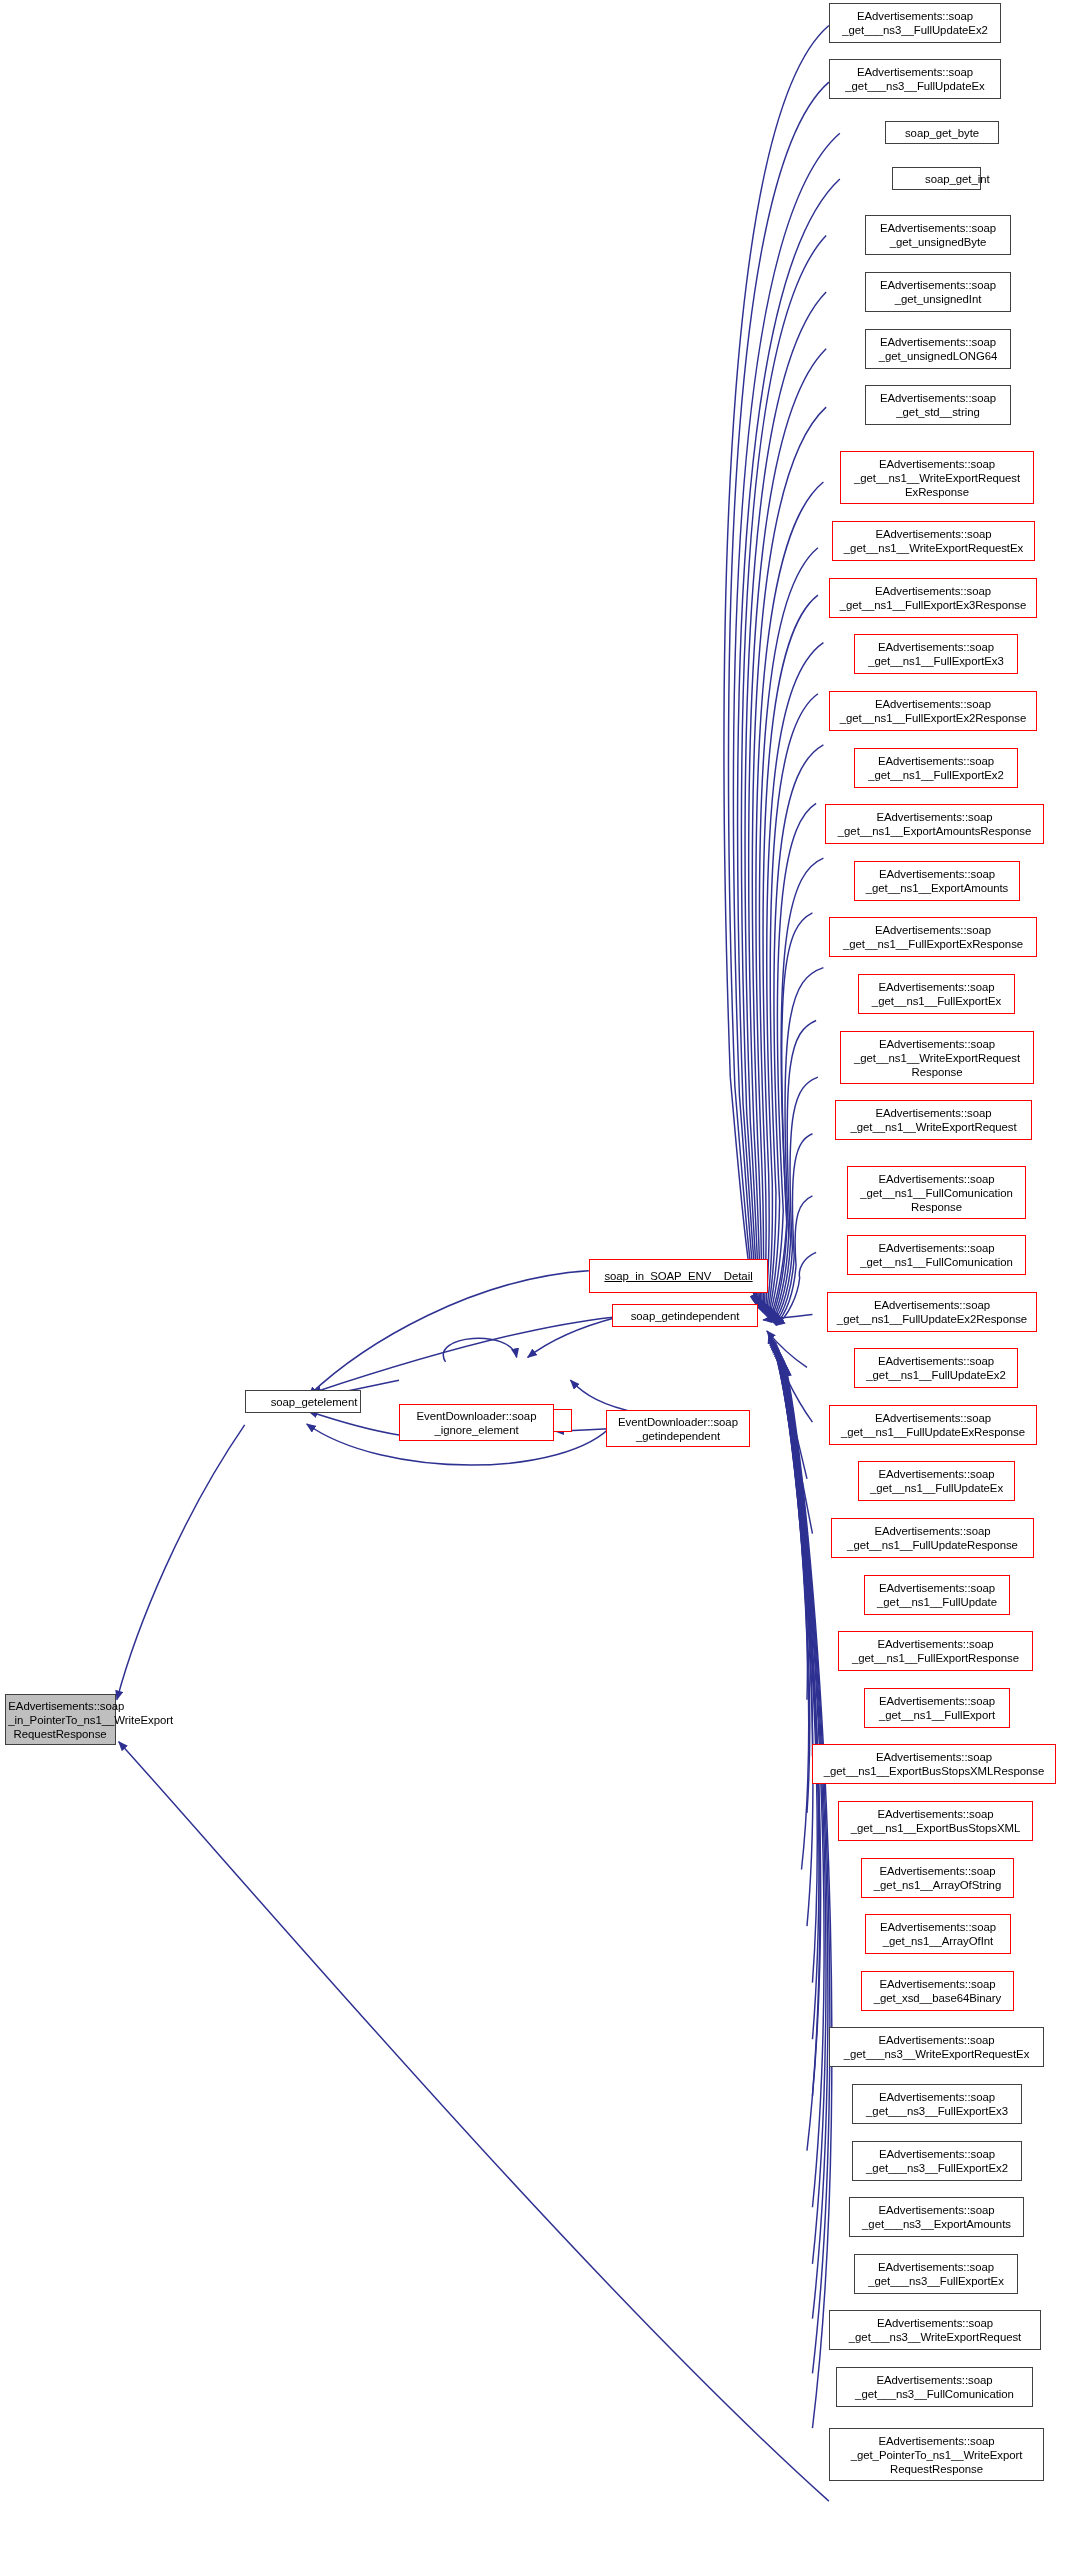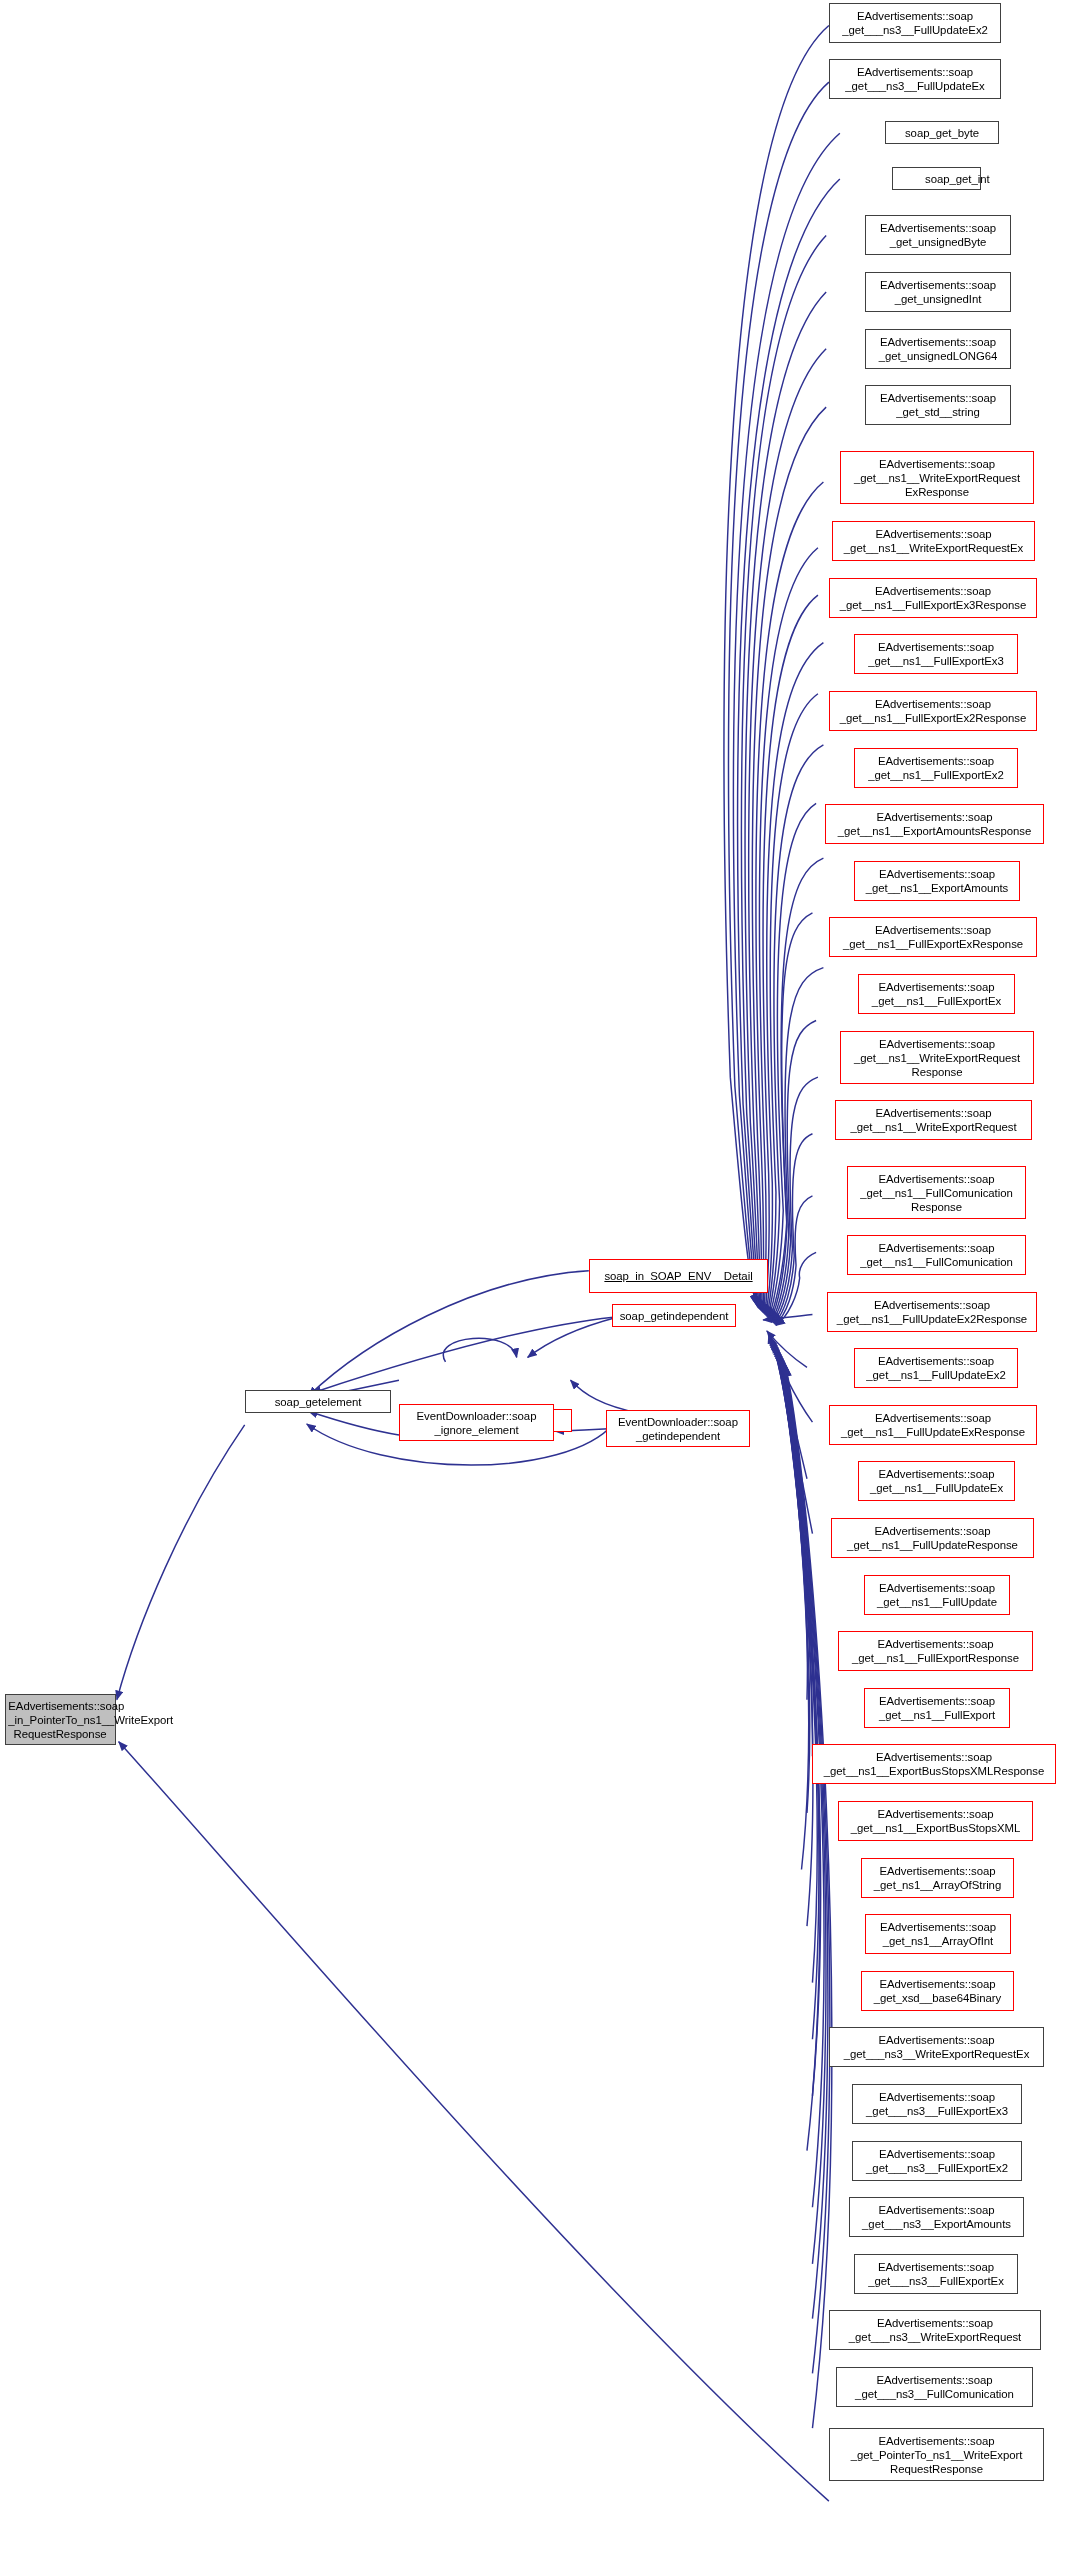--- a/index.html
+++ b/index.html
@@ -104,38 +104,38 @@
       <path d="M890,2660 C940,2250 890,1636 861,1498"></path>
     </g>
   </svg>
 
   <div class="node root" style="left:4.6px;top:1694px;width:111px;height:51px;">
     <span class="lbl">EAdvertisements::soap
 _in_PointerTo_ns1__WriteExport
 RequestResponse</span>
   </div>
 
-  <div class="node" style="left:245px;top:1390px;width:146px;height:23px;">
+  <div class="node" style="left:245px;top:1390px;width:116px;height:23px;text-align:right;">
     <span class="lbl">soap_getelement</span>
   </div>
 
   <div class="node red" style="left:399px;top:1363px;width:173px;height:23px;margin-top:46px;">
     <span class="lbl">soap_ignore_element</span>
   </div>
 
   <div class="node red" style="left:399px;top:1404px;width:155px;height:37px;">
     <span class="lbl">EventDownloader::soap
 _ignore_element</span>
   </div>
 
   <div class="node red" style="left:589px;top:1259px;width:179px;height:34px;text-decoration:underline;">
     <span class="lbl">soap_in_SOAP_ENV__Detail</span>
   </div>
 
-  <div class="node red" style="left:612px;top:1304px;width:124px;height:23px;">
+  <div class="node red" style="left:612px;top:1304px;width:146px;height:23px;">
     <span class="lbl">soap_getindependent</span>
   </div>
 
   <div class="node red" style="left:606px;top:1410px;width:144px;height:37px;">
     <span class="lbl">EventDownloader::soap
 _getindependent</span>
   </div>
 
   <div class="node" style="left:829px;top:2.7px;width:172px;height:40px;">
     <span class="lbl">EAdvertisements::soap

